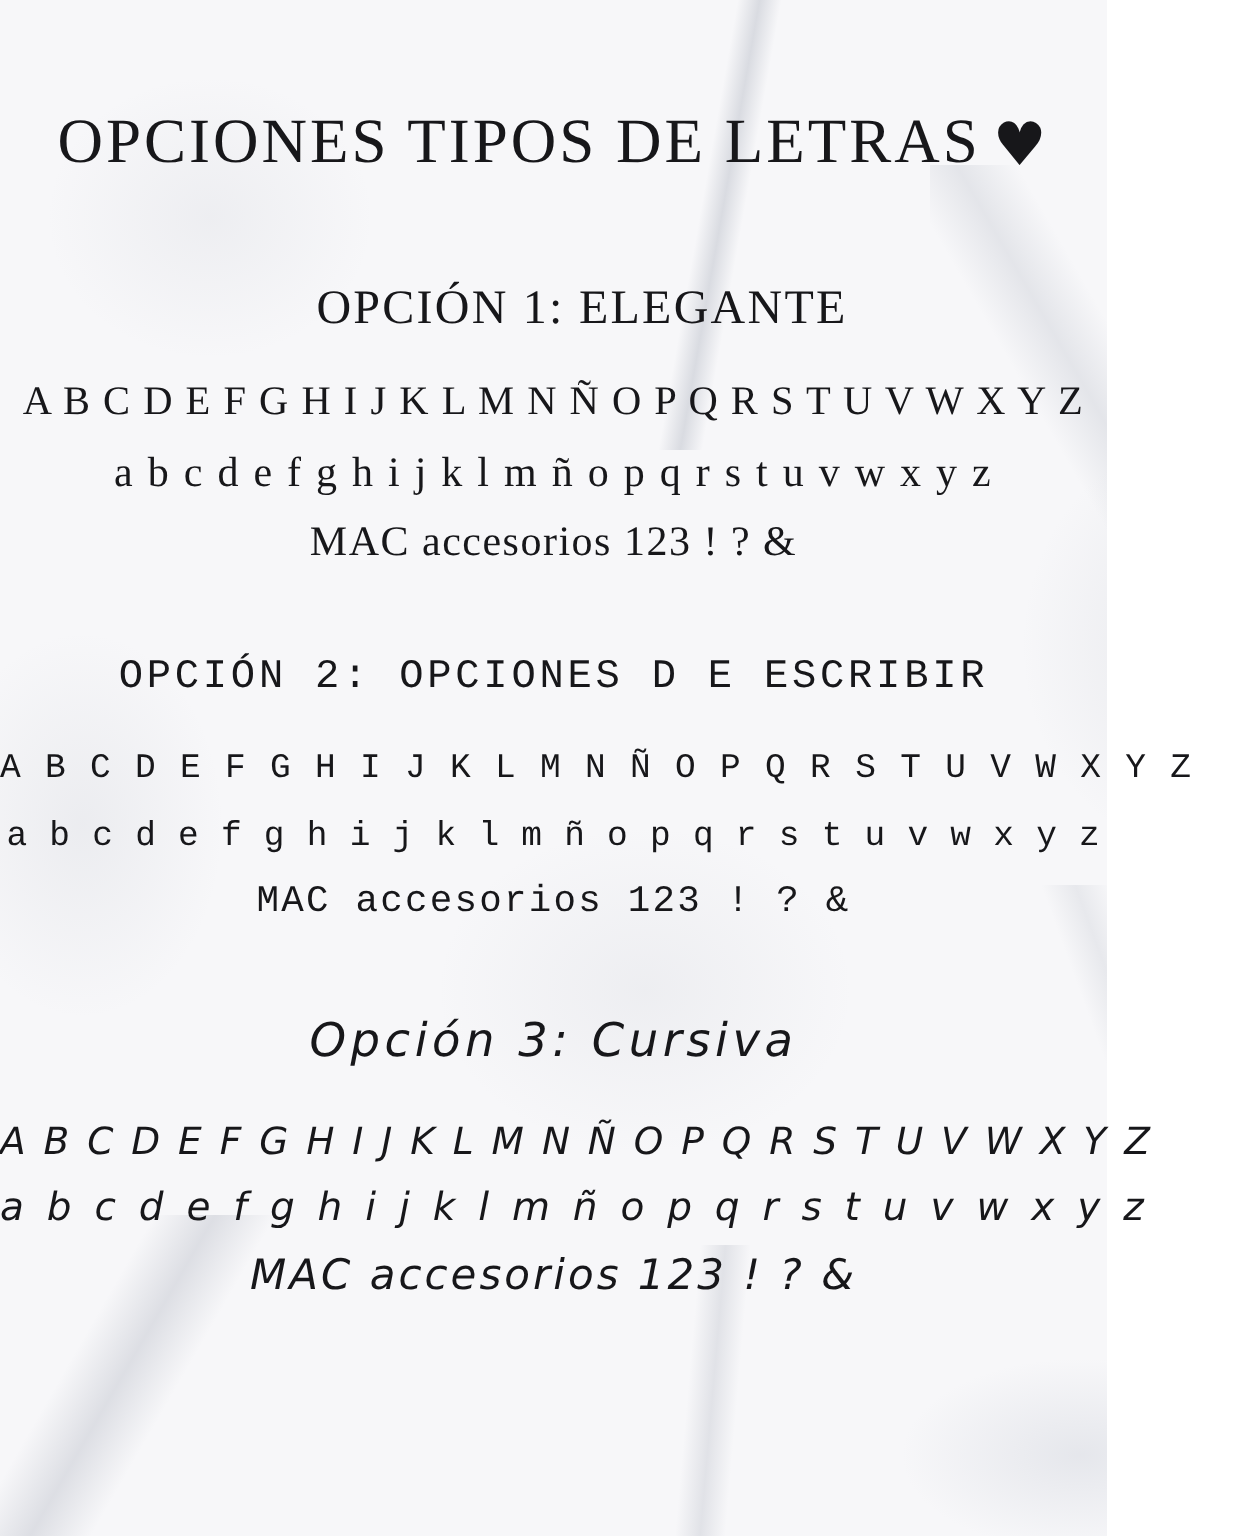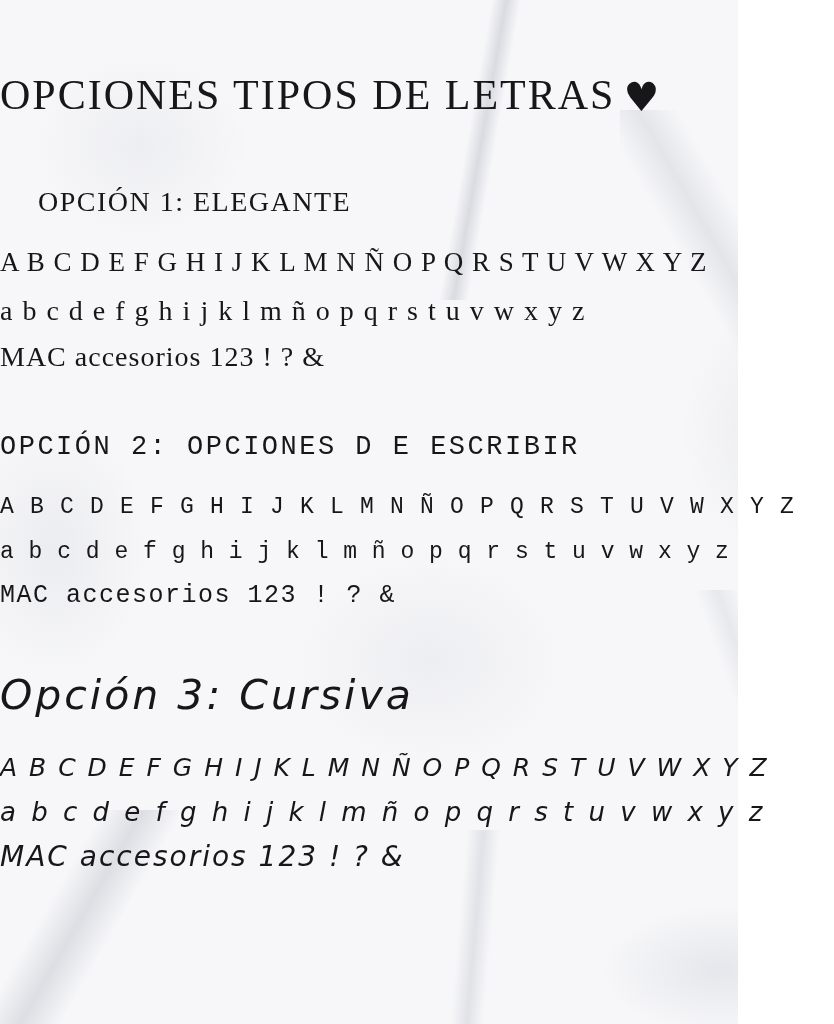--- a/index.html
+++ b/index.html
@@ -58,21 +58,21 @@
       415px 0px,
       620px 110px,
       680px 290px,
       -40px 420px,
       290px 550px,
       -60px 810px,
       400px 830px,
       600px 905px,
       30px 50px,
       690px 590px;
-    text-align: left;
+    text-align: center;
   }
 
   
   .title {
     padding-top: 70px;
     font-size: 42px;
     font-weight: normal;
     letter-spacing: 2px;
     line-height: 50px;
     white-space: nowrap;
@@ -84,35 +84,35 @@
     margin-left: 8px;
   }
 
   
   .font-section { white-space: nowrap; }
   .font-section .heading { font-weight: normal; }
   .line { line-height: 1.2; }
 
   
   .sec-elegante { margin-top: 64px; font-family: "Liberation Serif", "DejaVu Serif", serif; }
-  .sec-elegante .heading   { font-size: 28px; letter-spacing: 1.5px; padding-left: 38px; }
+  .sec-elegante .heading   { font-size: 32px; letter-spacing: 1.5px; padding-left: 38px; }
   .sec-elegante .upper     { margin-top: 28px; font-size: 27px; letter-spacing: 1px; }
   .sec-elegante .lower     { margin-top: 16px; font-size: 28px; letter-spacing: 1.5px; }
   .sec-elegante .sample    { margin-top: 12px; font-size: 28px; letter-spacing: 1px; }
 
   
   .sec-maquina { margin-top: 58px; font-family: "Liberation Mono", "DejaVu Sans Mono", monospace; }
   .sec-maquina .heading    { font-size: 27px; letter-spacing: 2.5px; }
   .sec-maquina .upper      { margin-top: 32px; font-size: 23px; letter-spacing: 1.2px; }
   .sec-maquina .lower      { margin-top: 18px; font-size: 23px; letter-spacing: 0.5px; }
   .sec-maquina .sample     { margin-top: 14px; font-size: 25px; letter-spacing: 1.5px; }
 
   
   .sec-cursiva { margin-top: 60px; font-family: "DejaVu Sans", sans-serif; font-style: italic; }
-  .sec-cursiva .heading    { font-size: 41px; letter-spacing: 3px; }
+  .sec-cursiva .heading    { font-size: 31px; letter-spacing: 3px; }
   .sec-cursiva .upper      { margin-top: 34px; font-size: 25px; letter-spacing: 2px; }
   .sec-cursiva .lower      { margin-top: 14px; font-size: 26px; letter-spacing: 3.5px; }
   .sec-cursiva .sample     { margin-top: 12px; font-size: 28px; letter-spacing: 2px; }
 </style>
 </head>
 <body>
 
 <div class="poster">
 
   <h1 class="title"><span>OPCIONES TIPOS DE LETRAS</span><span class="heart">♥</span></h1>

